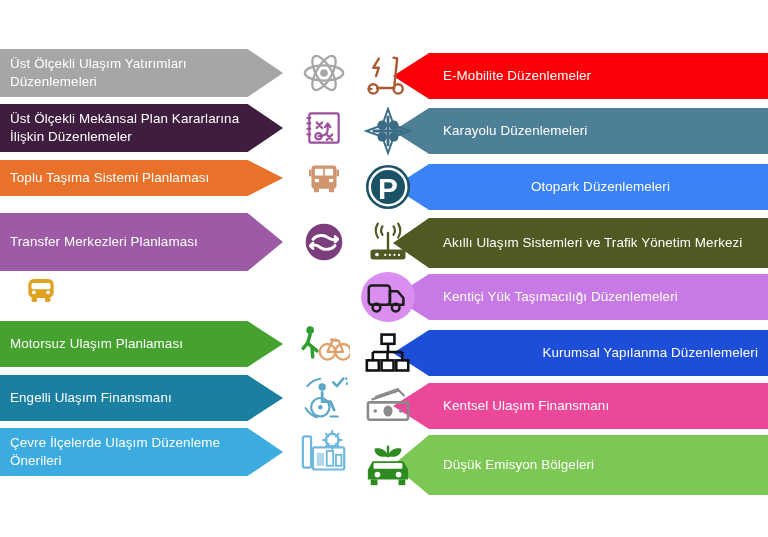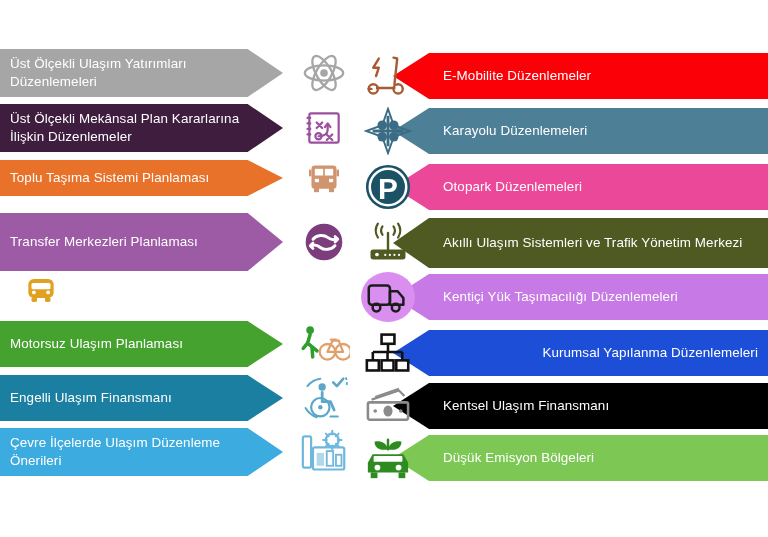--- a/index.html
+++ b/index.html
@@ -208,21 +208,21 @@
             <path d="M25 2l6 17 17 6-17 6-6 17-6-17L2 25l17-6z" stroke="#3b6c86" fill="none" stroke-width="2"></path>
             <path d="M25 9v32M9 25h32" stroke="#3b6c86" fill="none" stroke-width="3"></path>
             <circle cx="19" cy="19" r="5" fill="#3b6c86"></circle>
             <circle cx="31" cy="19" r="5" fill="#3b6c86"></circle>
             <circle cx="19" cy="31" r="5" fill="#3b6c86"></circle>
             <circle cx="31" cy="31" r="5" fill="#3b6c86"></circle>
           </svg>
         </div>
       </div>
       <div class="row right" style="top: 164px; height: 46px;">
-        <div class="banner r" style="background: #ec4899;">
+        <div class="banner r" style="background: #3b82f6; justify-content: center;">
           <span class="txt">Otopark Düzenlemeleri</span>
         </div>
         <div class="iconcell">
           <svg width="48" height="48" viewBox="0 0 50 50">
             <circle cx="25" cy="25" r="23" fill="#1b5266"></circle>
             <circle cx="25" cy="25" r="19" fill="none" stroke="#fff" stroke-width="2.6"></circle>
             <text x="25" y="37" text-anchor="middle" font-family="Liberation Sans, sans-serif" font-size="31" font-weight="bold" fill="#ffffff">P</text>
           </svg>
         </div>
       </div>
@@ -266,35 +266,35 @@
           <svg width="46" height="44" viewBox="0 0 50 46">
             <rect x="18" y="3" width="14" height="10" stroke="#111111" fill="none" stroke-width="2.8"></rect>
             <rect x="2" y="31" width="13" height="11" stroke="#111111" fill="none" stroke-width="2.8"></rect>
             <rect x="18" y="31" width="13" height="11" stroke="#111111" fill="none" stroke-width="2.8"></rect>
             <rect x="34" y="31" width="13" height="11" stroke="#111111" fill="none" stroke-width="2.8"></rect>
             <path d="M25 13v9M8.5 22h32M8.5 22v9M24.5 22v9M40.5 22v9" stroke="#111111" fill="none" stroke-width="2.8"></path>
           </svg>
         </div>
       </div>
       <div class="row right" style="top: 383px; height: 46px;">
-        <div class="banner r" style="background: #000000;">
+        <div class="banner r" style="background: #ec4899;">
           <span class="txt">Kentsel Ulaşım Finansmanı</span>
         </div>
         <div class="iconcell">
           <svg width="48" height="42" viewBox="0 0 52 46">
             <path d="M8 16l30-10 6 6" stroke="#8a8a8a" fill="none" stroke-width="2.4" stroke-linejoin="round"></path>
             <path d="M12 13l26-9" stroke="#8a8a8a" fill="none" stroke-width="2.2"></path>
             <rect x="4" y="19" width="44" height="19" rx="2" stroke="#8a8a8a" fill="none" stroke-width="2.8"></rect>
             <ellipse cx="26" cy="28.5" rx="5" ry="6" fill="#8a8a8a"></ellipse>
             <circle cx="12" cy="28.5" r="2" fill="#8a8a8a"></circle>
             <circle cx="40" cy="28.5" r="2" fill="#8a8a8a"></circle>
           </svg>
         </div>
       </div>
-      <div class="row right" style="top: 435px; height: 46px;">
+      <div class="row right" style="top: 435px; height: 60px;">
         <div class="banner r" style="background: rgb(125, 200, 85);">
           <span class="txt">Düşük Emisyon Bölgeleri</span>
         </div>
         <div class="iconcell">
           <svg width="52" height="48" viewBox="0 0 54 50">
             <path d="M27 16c-2-8-9-9-14-8 0 6 5 10 14 8z" fill="#2e8b20"></path>
             <path d="M27 16c2-8 9-9 14-8 0 6-5 10-14 8z" fill="#2e8b20"></path>
             <path d="M27 16V6" stroke="#2e8b20" fill="none" stroke-width="2.6" stroke-linecap="round"></path>
             <path d="M6 30l5-9h32l5 9v10H6z" fill="#2e8b20"></path>
             <rect x="12" y="23" width="30" height="6" rx="1" fill="#ffffff"></rect>

